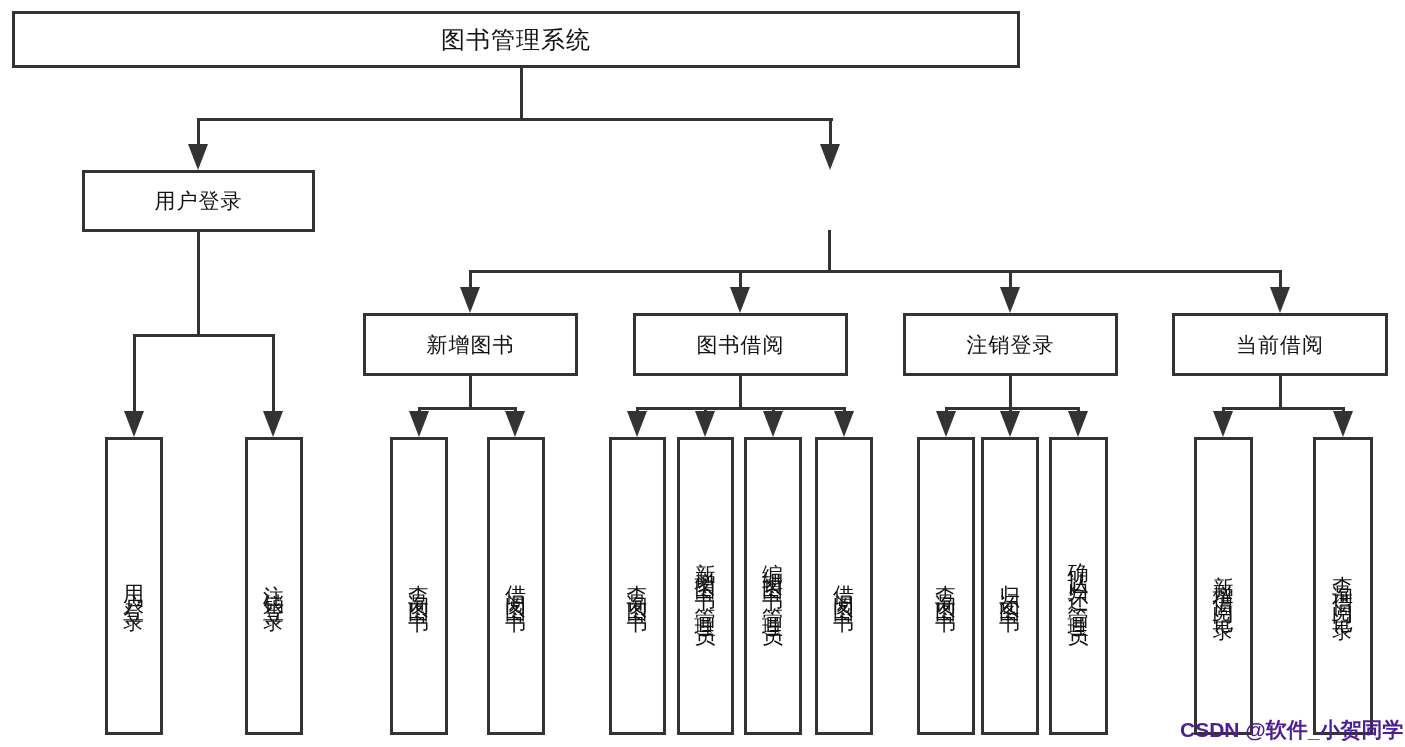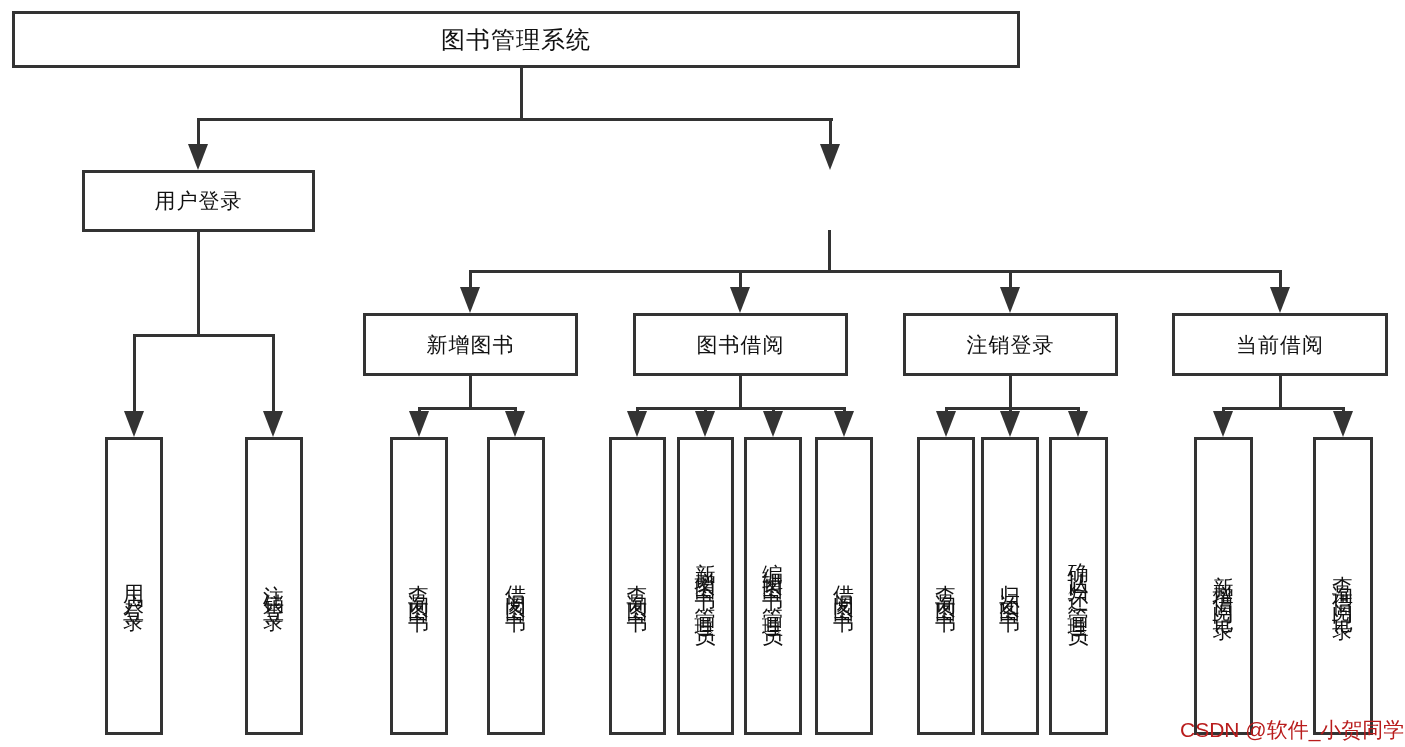--- a/index.html
+++ b/index.html
@@ -49,23 +49,24 @@
     width: 0; height: 0;
     border-left: 10px solid transparent;
     border-right: 10px solid transparent;
     border-top: 26px solid #333333;
   }
   .watermark {
     position: absolute;
     left: 1180px;
     top: 716px;
     font-size: 21px;
-    color: #b91c1c;
+    color: #4c1d95;
     white-space: nowrap;
     z-index: 5;
+    font-weight: bold;
   }
 </style>
 </head>
 <body>
 
 <div class="canvas">
 
   <div class="vline" style="left:520px; top:66px; height:54px;"></div>
   <div class="hline" style="left:197px; top:118px; width:636px;"></div>
   <div class="arrow" style="left:188px; top:118px; height:52px;"></div>

